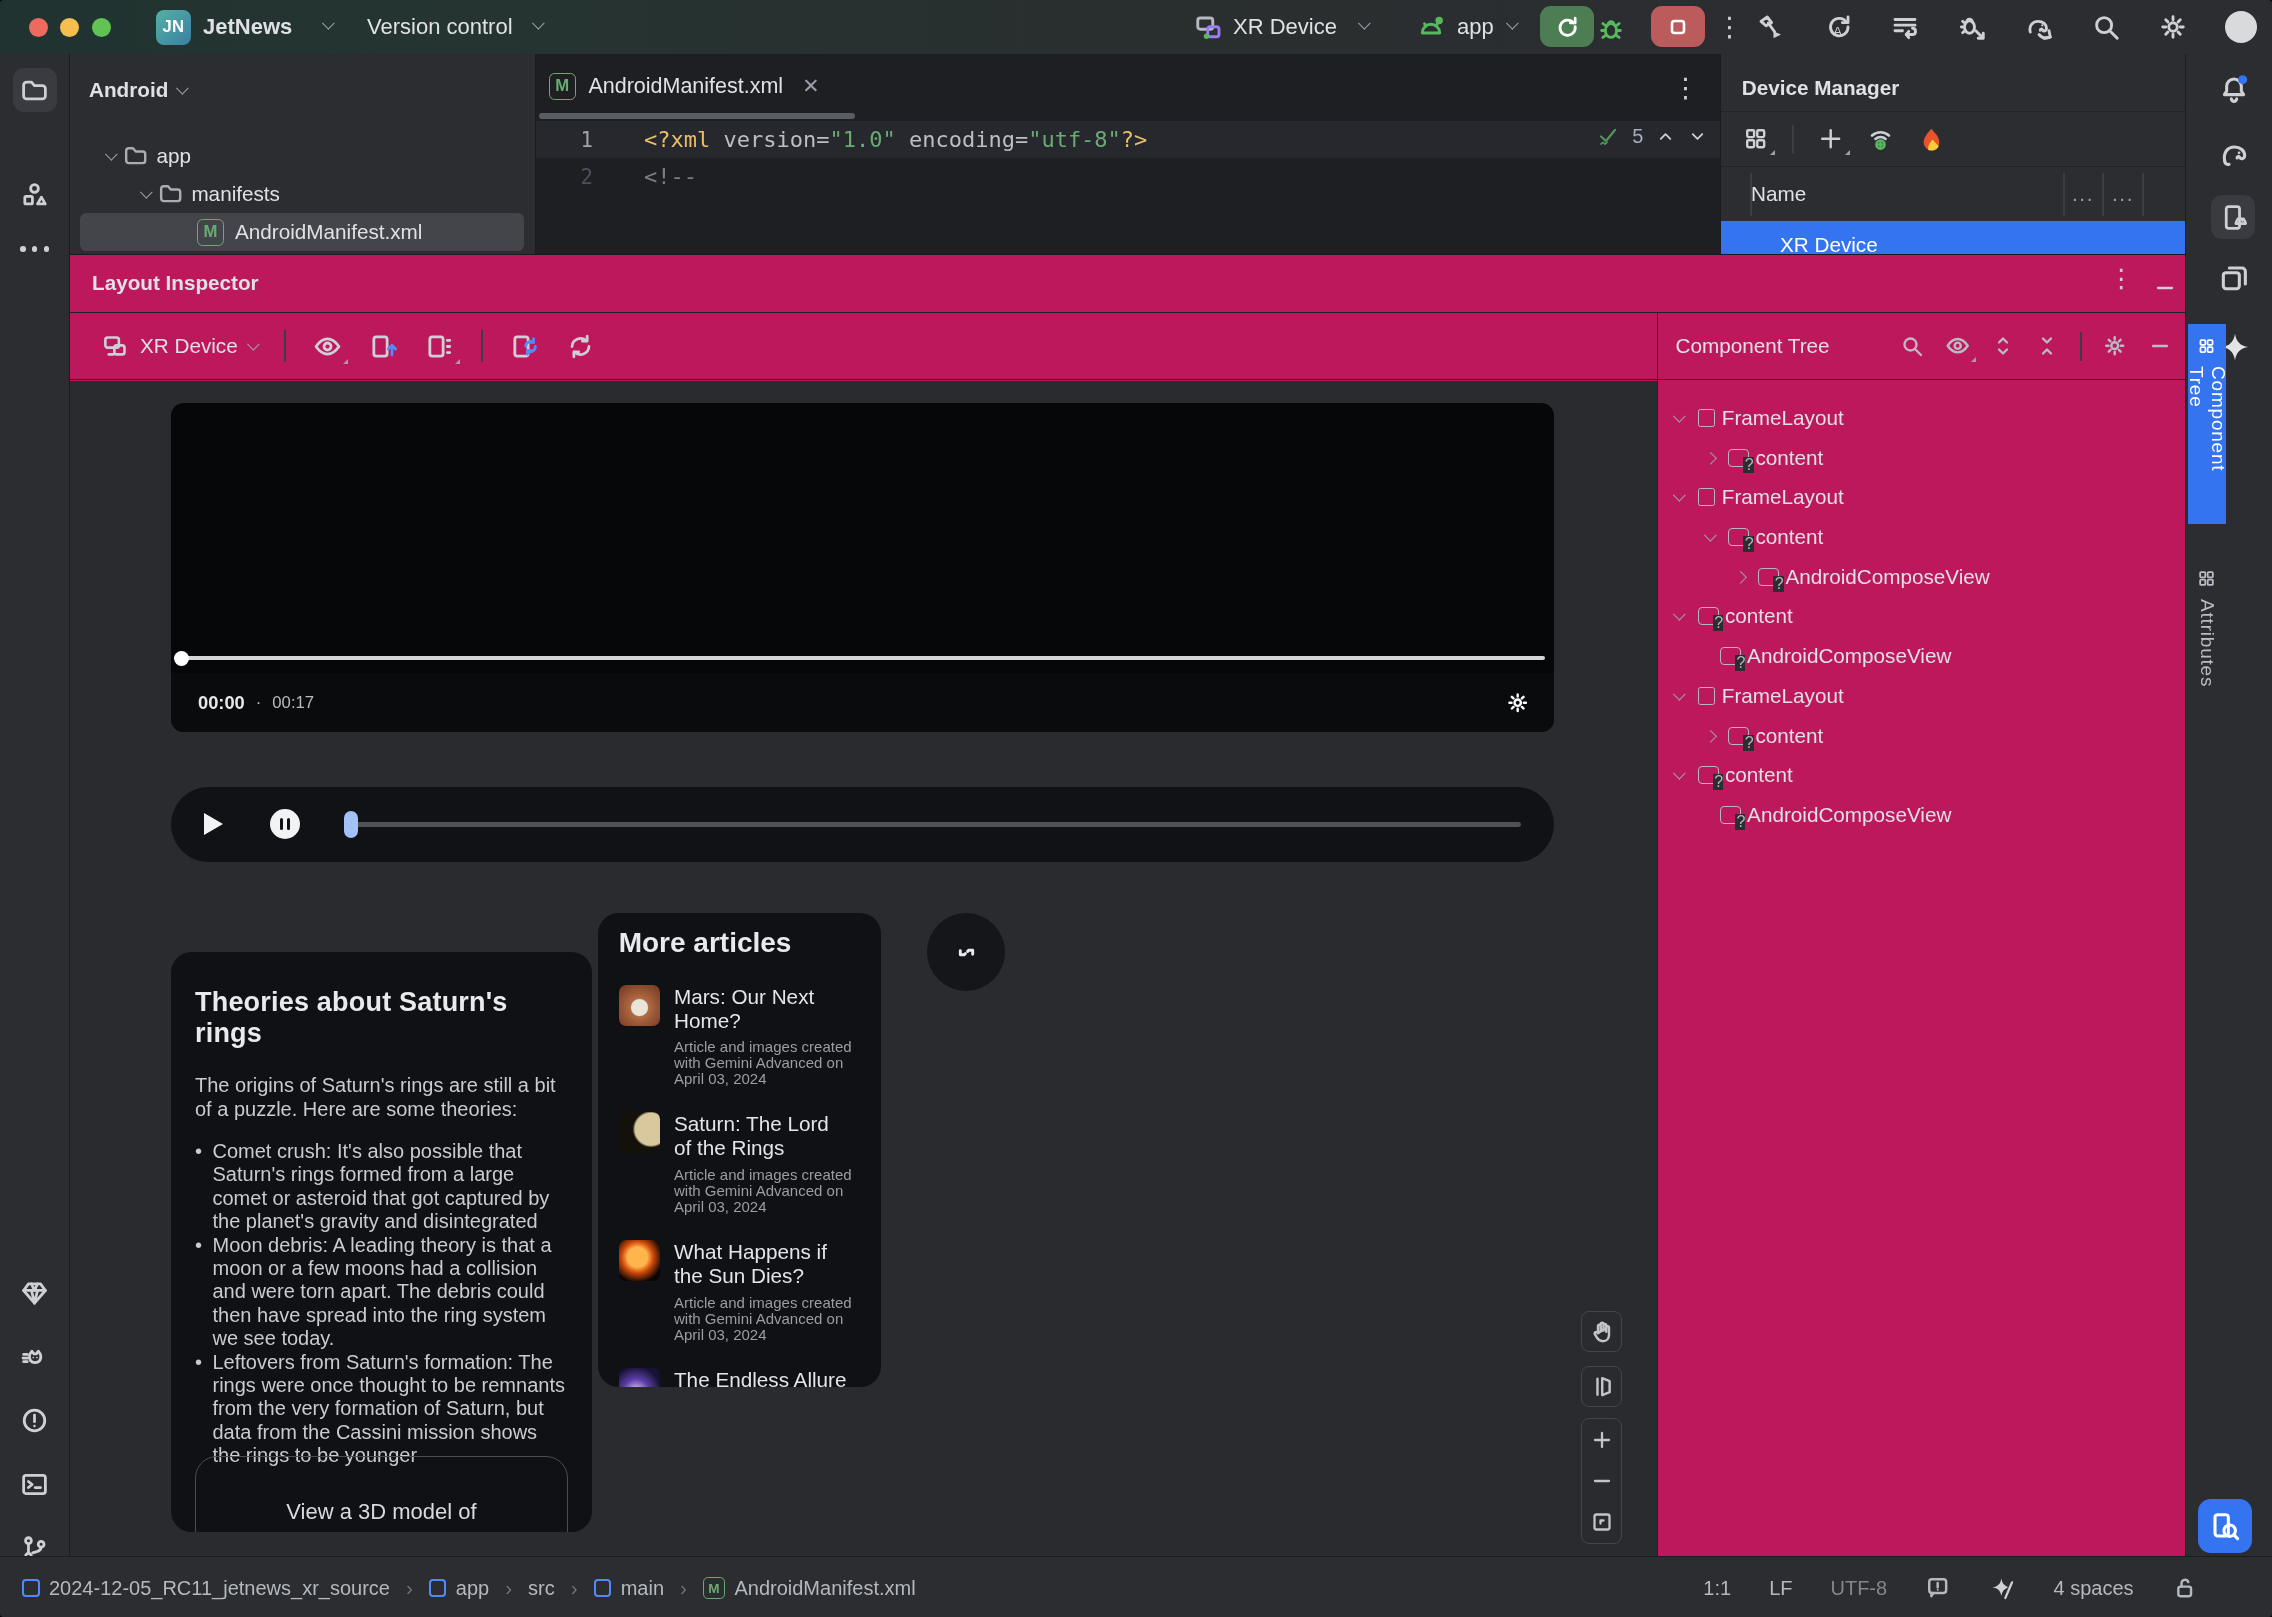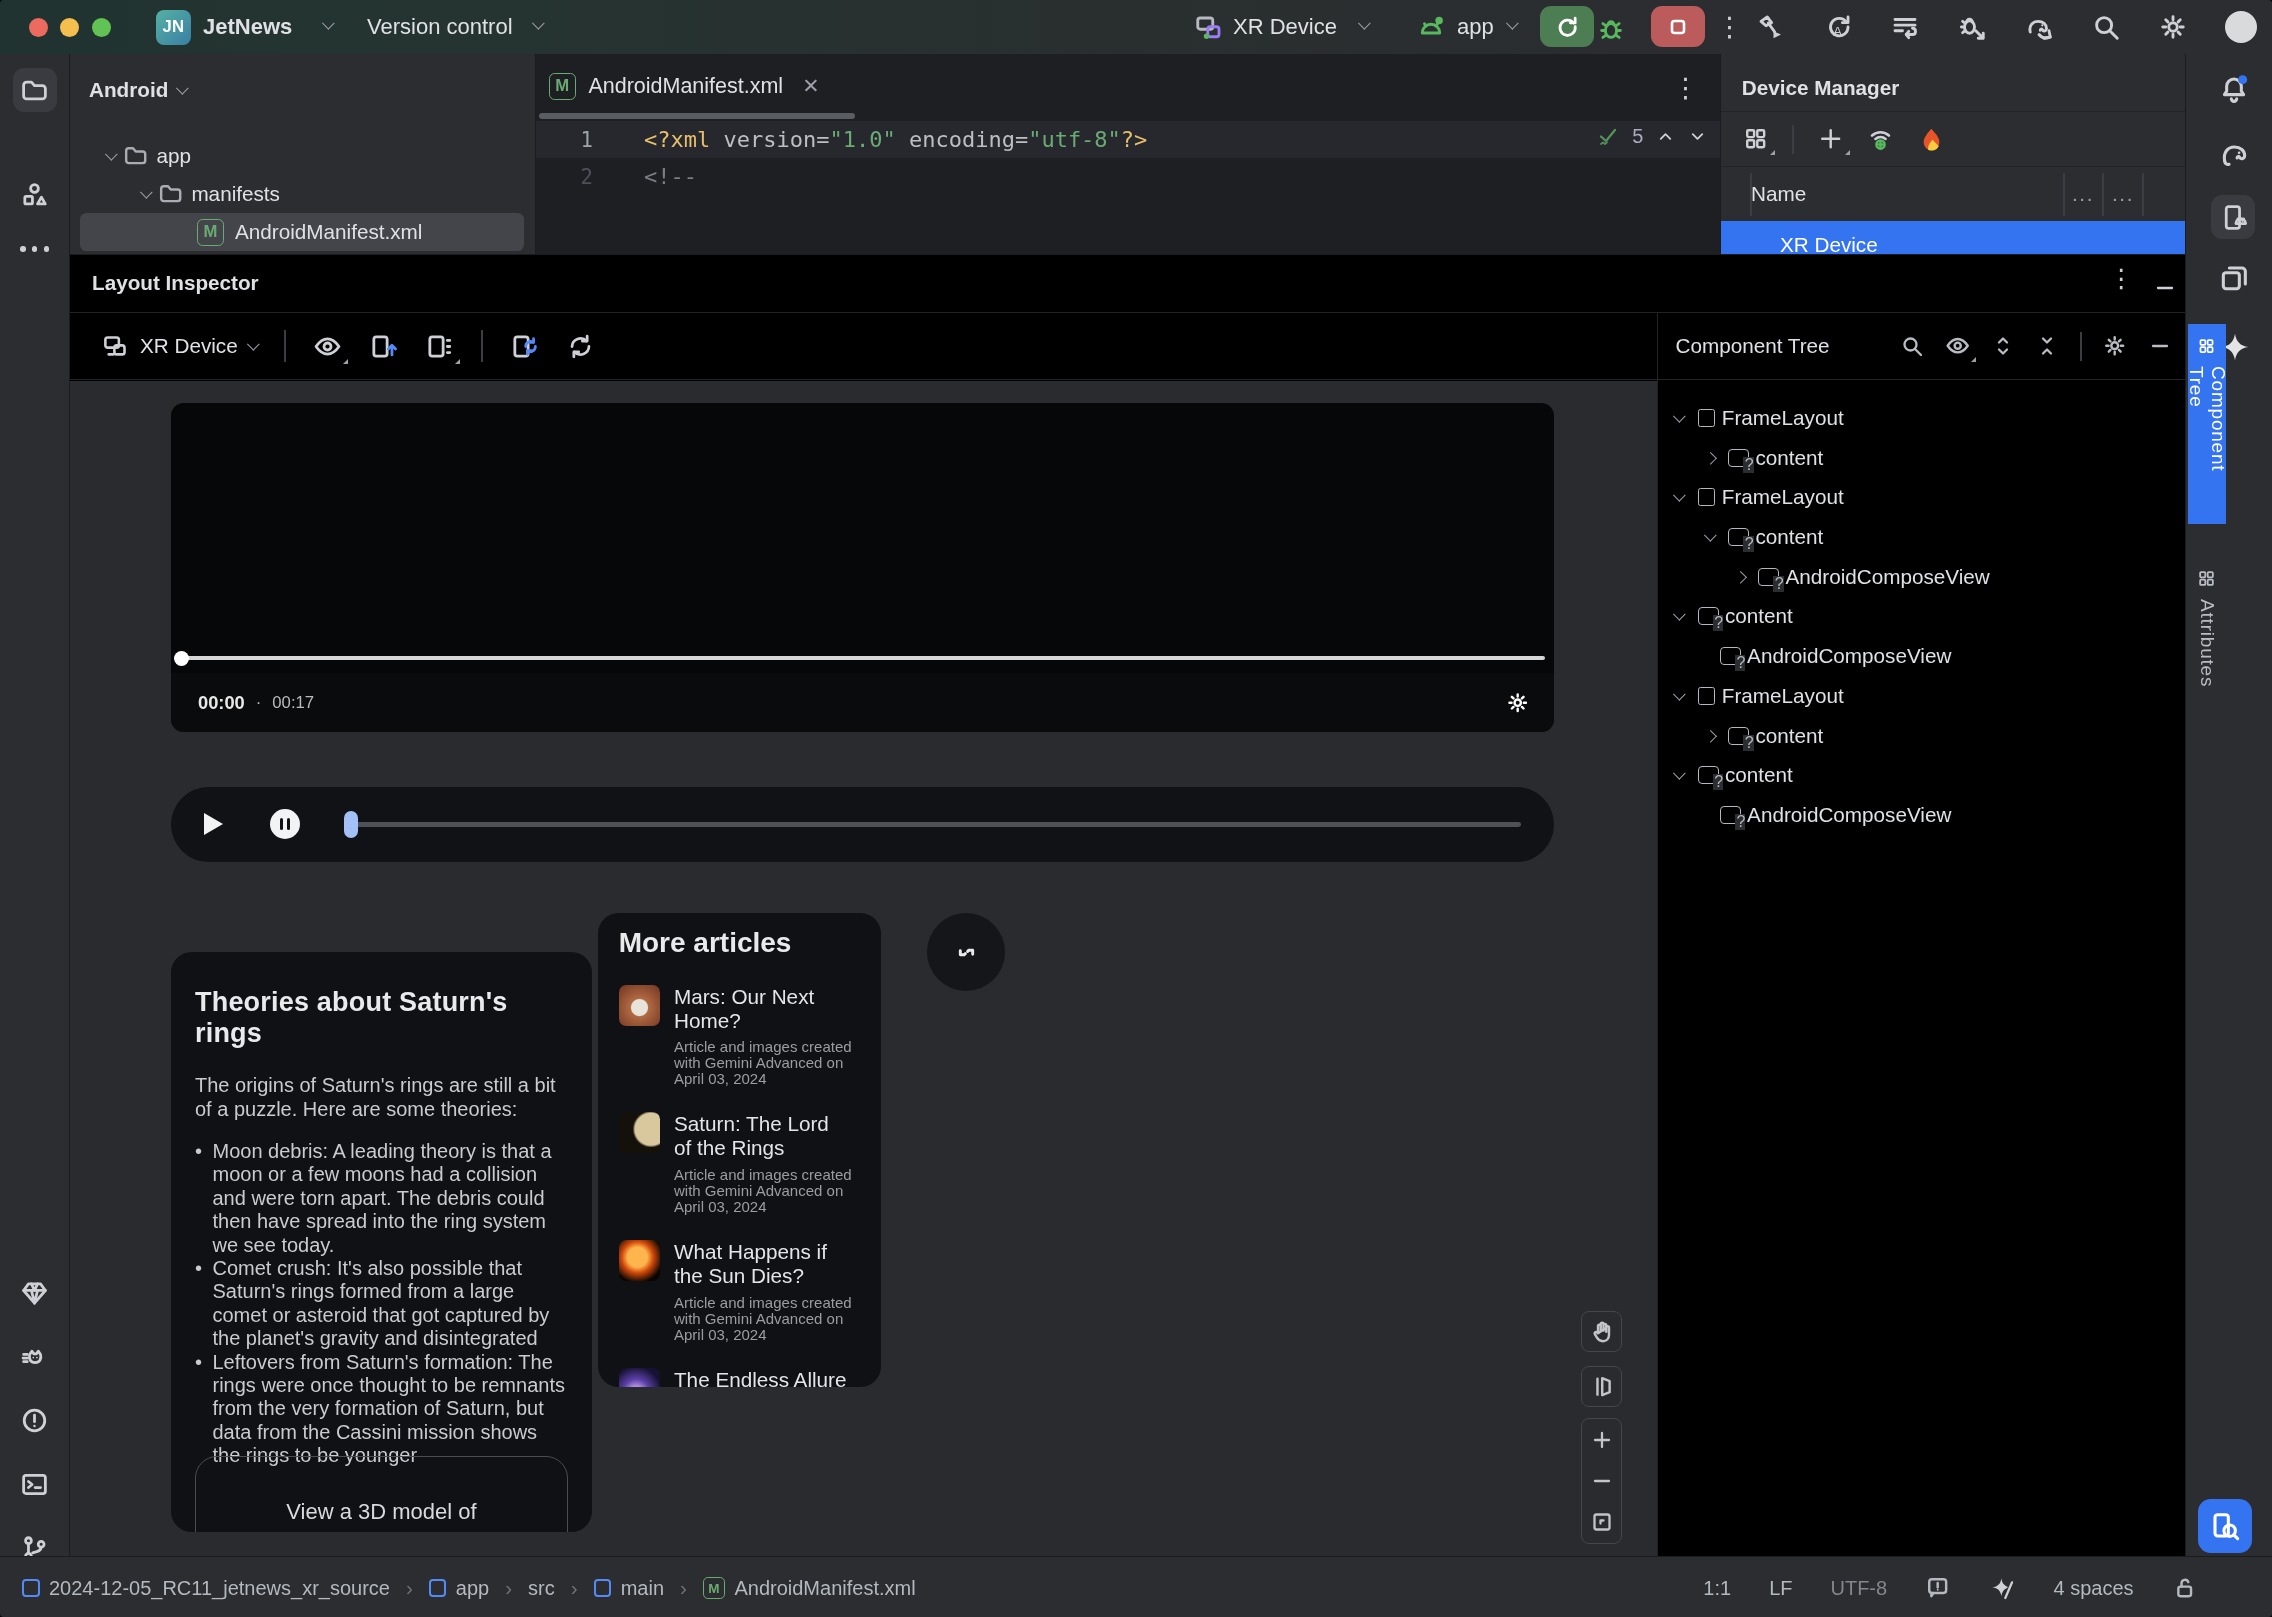--- a/index.html
+++ b/index.html
@@ -71,21 +71,21 @@
     border-left:5.6px solid transparent; border-bottom:5.6px solid #9da0a8; }
 
   
   .right-strip { left:2185px; top:54px; width:87px; height:1502px; background:#2b2d30; border-left:1.6px solid #1b1c1f; color:#ced0d6; }
   .vtab { position:absolute; left:1.6px; width:38px; display:flex; flex-direction:column; align-items:center; gap:11px; padding:12.7px 0; border-radius:0; }
   .vtab .vlabel { writing-mode:vertical-rl; font-size:19px; letter-spacing:0.8px; }
   .vtab.active { background:#3574f0; color:#fff; }
   .vtab.idle { color:#b9bcc2; }
 
   
-  .li-panel { left:70px; top:254px; width:2115px; height:1302px; background:#000000; border-top:1.6px solid #1b1c1f; overflow:hidden; }
+  .li-panel { left:70px; top:254px; width:2115px; height:1302px; background:#be185d; border-top:1.6px solid #1b1c1f; overflow:hidden; }
   .li-head { position:absolute; left:0; right:0; top:0; height:57px; }
   .li-title { position:absolute; left:22px; top:16px; font-size:20.7px; font-weight:600; }
   .li-toolbar { position:absolute; left:0; top:57px; width:1587px; height:68px; border-top:1.6px solid #222327; border-bottom:1.6px solid #222327;
     display:flex; align-items:center; gap:27px; padding-left:32px; color:#ced0d6; }
   .li-sep { width:1.6px; height:32px; background:#3b3d42; }
 
   .ct-panel { position:absolute; left:1587px; top:57px; width:528px; height:1244px; border-left:1.6px solid #222327; }
   .ct-head { position:absolute; left:0; right:0; top:0; height:68px; border-top:1.6px solid #222327; border-bottom:1.6px solid #222327;
     display:flex; align-items:center; }
   .ct-title { font-size:20.7px; color:#dfe1e5; margin-left:17.5px; }
@@ -682,22 +682,22 @@
           </span>
         <div class="a-track">
           <span class="a-thumb"></span>
         </div>
       </div>
 
       <div class="card saturn">
         <h2>Theories about Saturn's rings</h2>
         <p>The origins of Saturn's rings are still a bit of a puzzle. Here are some theories:</p>
         <ul>
+          <li>Comet crush: It's also possible that Saturn's rings formed from a large comet or asteroid that got captured by the planet's gravity and disintegrated</li>
           <li>Moon debris: A leading theory is that a moon or a few moons had a collision and were torn apart. The debris could then have spread into the ring system we see today.</li>
-          <li>Comet crush: It's also possible that Saturn's rings formed from a large comet or asteroid that got captured by the planet's gravity and disintegrated</li>
           <li>Leftovers from Saturn's formation: The rings were once thought to be remnants from the very formation of Saturn, but data from the Cassini mission shows the rings to be younger</li>
         </ul>
         <div class="saturn-btn">
           <span>View a 3D model of</span>
         </div>
       </div>
 
       <div class="card articles">
         <h2>More articles</h2>
         <div class="art-row">

